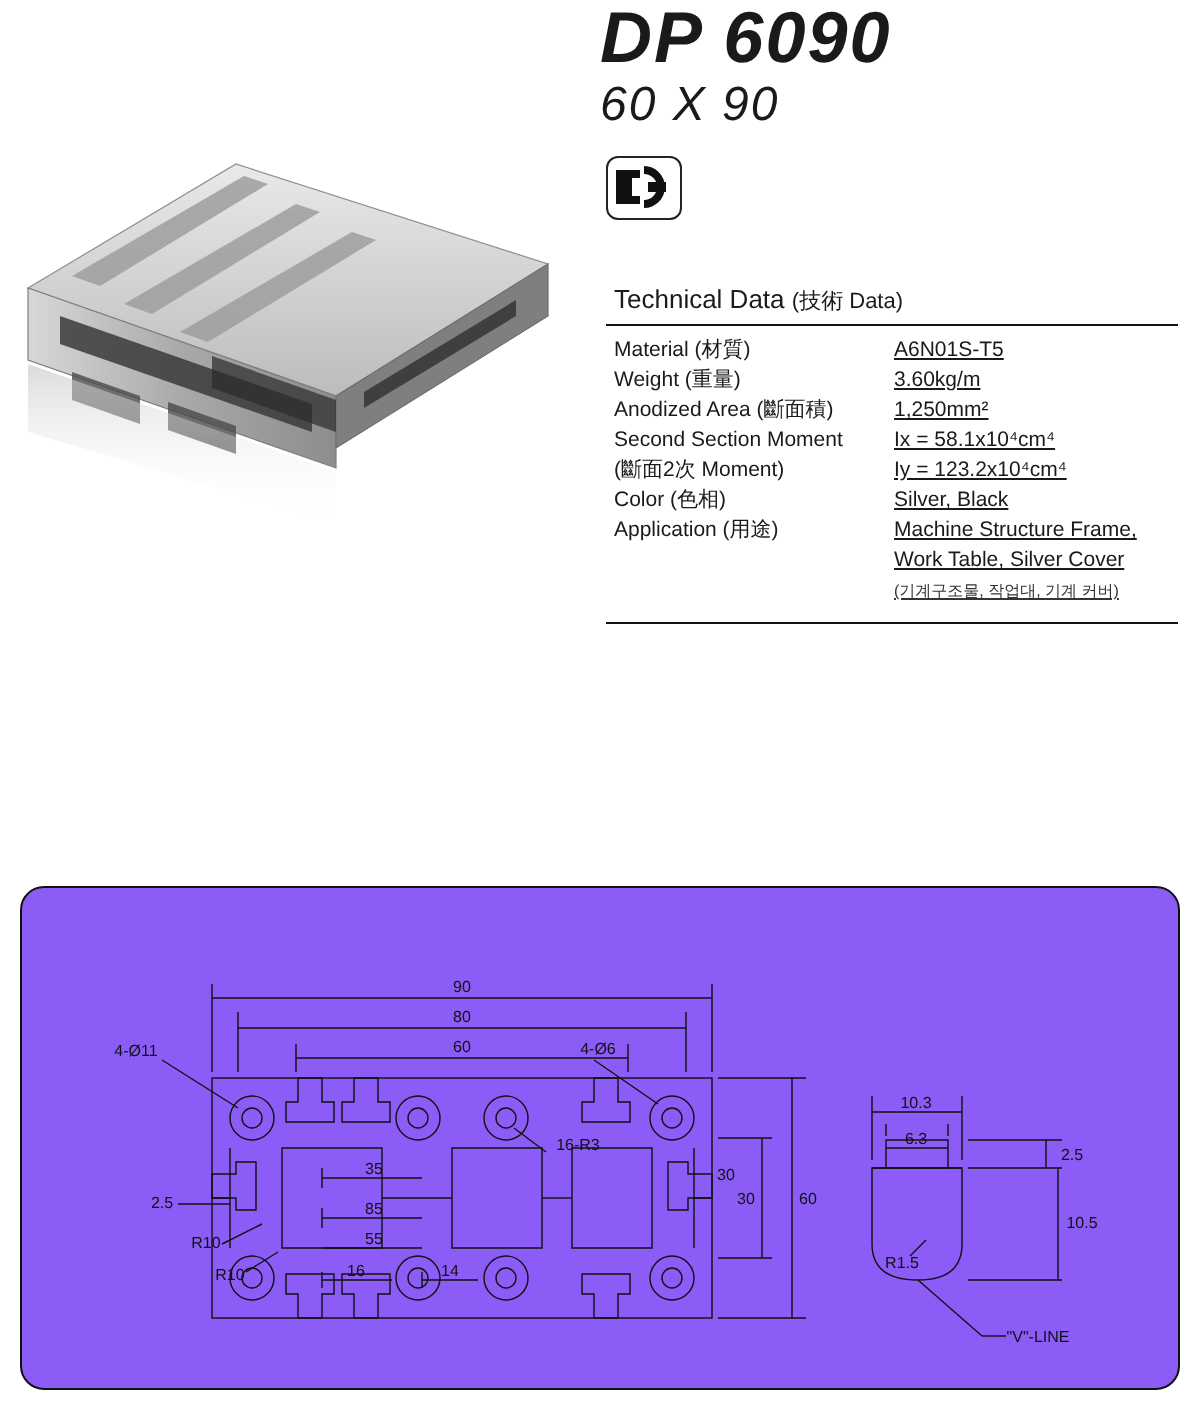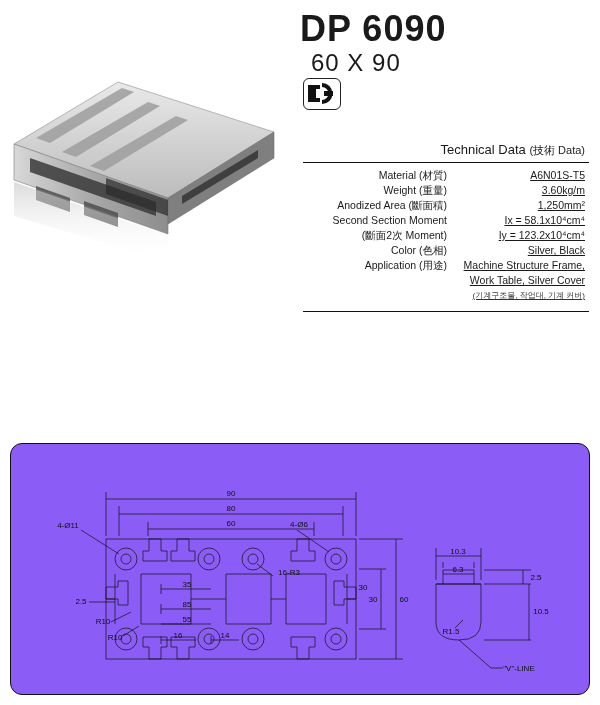--- a/index.html
+++ b/index.html
@@ -13,35 +13,36 @@
     position: relative;
     font-family: "Liberation Sans", sans-serif;
     color: #1a1a1a;
     overflow: hidden;
   }
 
   
   .title-block {
     position: absolute;
     left: 300px;
-    top: 10px;
+    top: 0;
     width: 290px;
+    font-style: italic;
   }
   .main-title {
     font-size: 36px;
     font-weight: bold;
     letter-spacing: 1px;
     line-height: 38px;
     margin: 0;
   }
   .sub-title {
     font-size: 24px;
     letter-spacing: 1px;
     line-height: 26px;
-    margin: 2px 0 0 11px;
+    margin: 2px 0 0 0;
   }
 
   
   .icon-box {
     position: absolute;
     left: 303px;
     top: 78px;
     width: 38px;
     height: 32px;
     border: 1.5px solid #222;
@@ -58,21 +59,20 @@
     width: 280px;
     height: 200px;
   }
 
   
   .tech {
     position: absolute;
     left: 303px;
     top: 140px;
     width: 286px;
-    text-align: right;
   }
   .tech-title {
     font-size: 13px;
     padding: 2px 4px 4px 4px;
     border-bottom: 1.4px solid #111;
   }
   .tech-title .cjk { font-size: 11px; }
   .tech-body {
     border-bottom: 1.4px solid #111;
     padding: 5px 4px 8px 4px;

